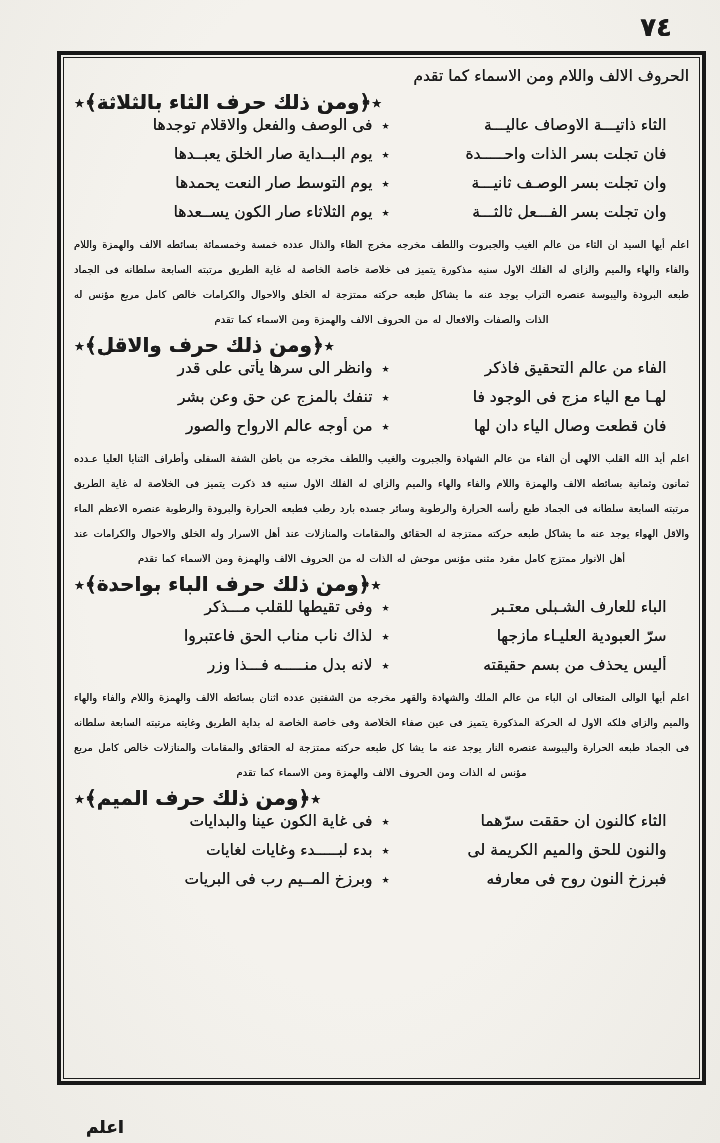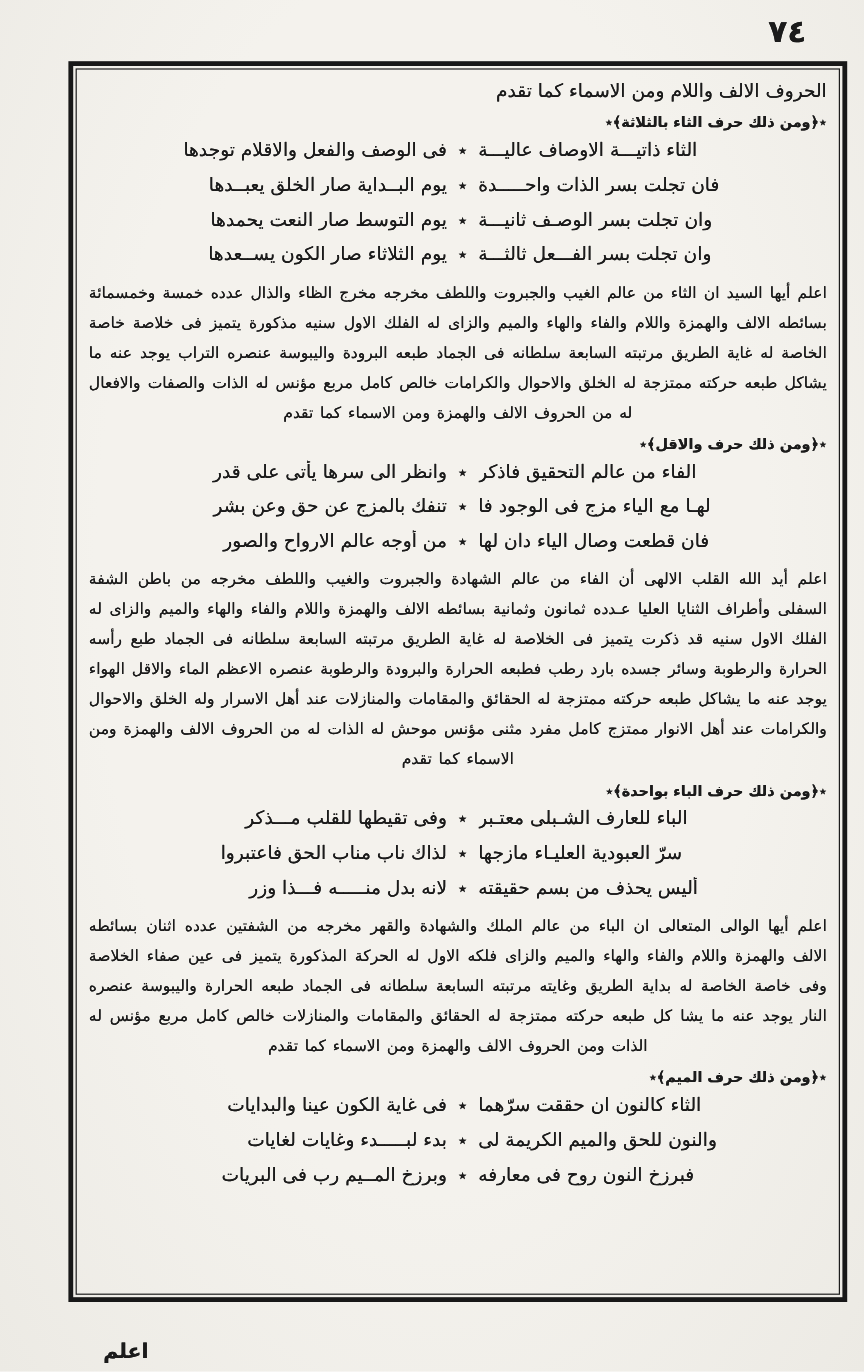--- a/index.html
+++ b/index.html
@@ -30,33 +30,33 @@
   }
   .text-col{
     direction:rtl;
     text-shadow:0 0 .35px currentColor;
   }
   .intro-line{
     font-size:15.5px;line-height:25px;text-align:right;
     padding-left:40px;
   }
   .section-heading{
-    text-align:right;font-weight:bold;font-size:12px;line-height:27px;
+    text-align:left;font-weight:bold;font-size:20px;line-height:27px;
     letter-spacing:.3px;
   }
   .verses{width:570px;margin:0 auto;}
   .verse{
     display:flex;align-items:baseline;height:29px;
     font-size:15.5px;
   }
-  .hemi-first{width:268px;text-align:left;white-space:nowrap;overflow:hidden;}
+  .hemi-first{width:268px;text-align:right;white-space:nowrap;overflow:hidden;}
   .verse-sep{width:26px;text-align:center;font-weight:bold;font-size:14px;}
   .hemi-second{width:268px;text-align:right;white-space:nowrap;overflow:hidden;}
   .prose{
-    font-size:13px;line-height:25px;
+    font-size:10px;line-height:25px;
     text-align:justify;text-align-last:center;
     word-spacing:1.5px;
     margin:0;
   }
   .catchword{
     position:absolute;left:86px;top:1117px;
     font-size:17px;font-weight:bold;direction:rtl;
     text-shadow:0 0 .4px currentColor;
   }
 </style>

